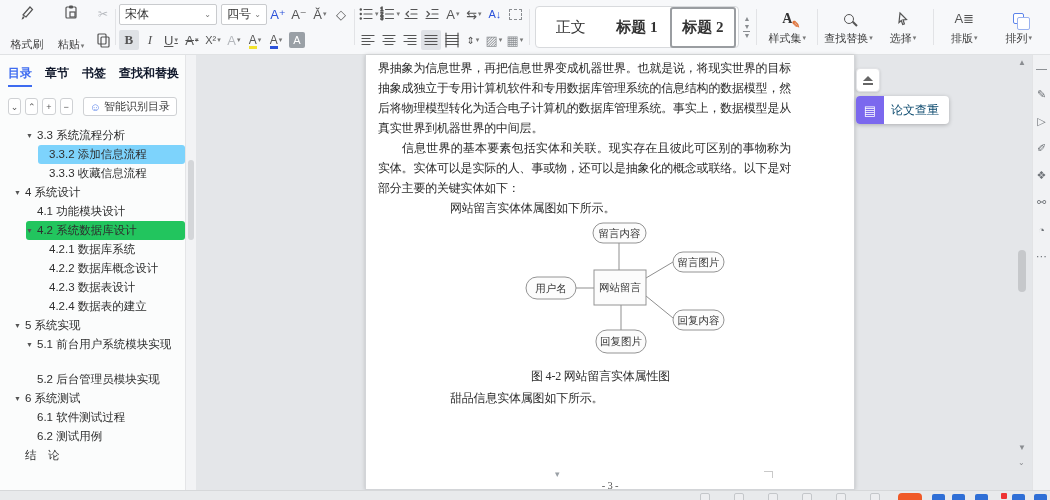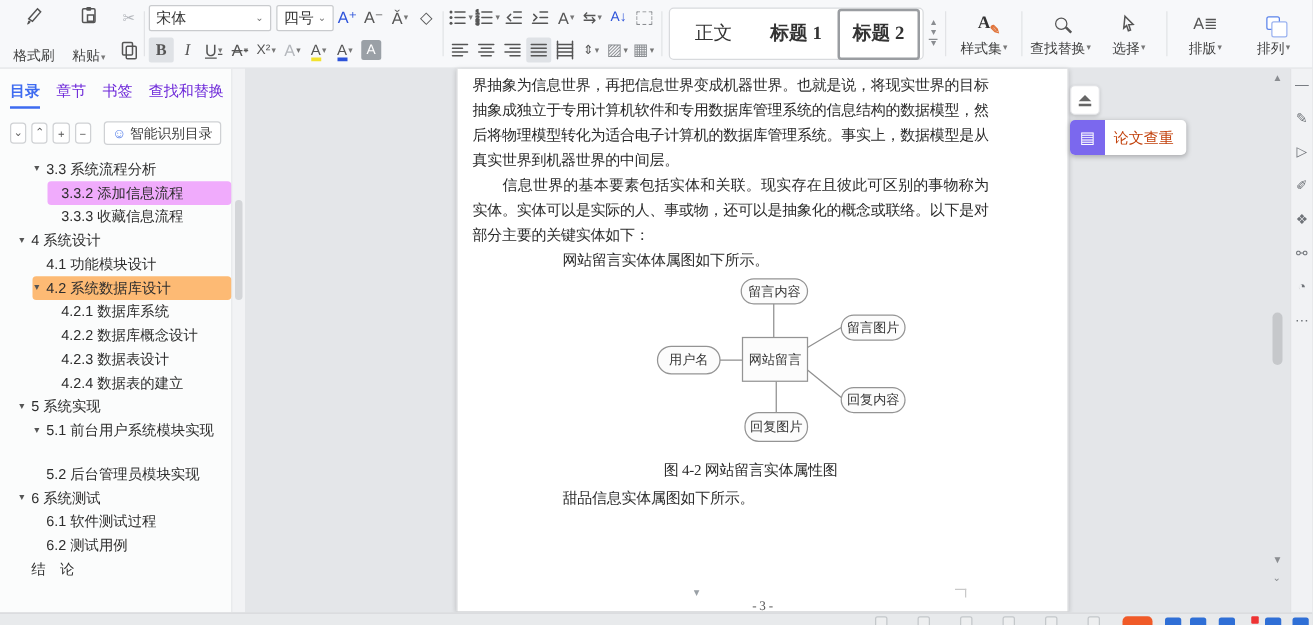--- a/index.html
+++ b/index.html
@@ -45,35 +45,35 @@
   .bigbtn2 .blab{font-size:11px;color:#3f3f3f;white-space:nowrap;display:flex;align-items:center;}
   svg.i16{width:16px;height:16px;}
   svg.i16 *{stroke:#555;stroke-width:1.2;fill:none;stroke-linecap:round;}
   svg.i16 .f{fill:#555;stroke:none;}
 
   
   .sidebar{position:absolute;left:0;top:55px;width:186px;height:435px;background:#fbfcfc;border-right:1px solid #e4e5e7;}
   .side-scroll{position:absolute;left:186px;top:55px;width:10px;height:435px;background:#f2f3f5;}
   .side-thumb{position:absolute;left:2px;top:105px;width:6px;height:80px;background:#d4d6d9;border-radius:3px;}
   .side-tabs{display:flex;align-items:flex-start;gap:13px;padding:10px 8px 6px 8px;}
-  .tab{font-size:12px;color:#6d28d9;padding-bottom:3px;border-bottom:2px solid transparent;white-space:nowrap;cursor:default;}
+  .tab{font-size:12px;color:#0f172a;padding-bottom:3px;border-bottom:2px solid transparent;white-space:nowrap;cursor:default;font-weight:bold;}
   .tab[data-active="true"]{color:#3e6bf0;border-bottom-color:#3e6bf0;font-weight:bold;}
   .tab-close{margin-left:auto;color:#555;font-size:12px;cursor:default;}
   .side-tools{display:flex;align-items:center;gap:4px;padding:4px 8px 8px 8px;}
   .tbtn{width:21px;height:17px;border:1px solid #cfd1d4;border-radius:3px;background:#fff;display:flex;align-items:center;justify-content:center;font-size:9px;color:#555;}
   .smartbtn{margin-left:6px;height:19px;border:1px solid #cfd1d4;border-radius:3px;background:#fff;display:flex;align-items:center;gap:3px;padding:0 6px;font-size:11px;color:#3f3f3f;white-space:nowrap;}
   .smartbtn .face{color:#5b83ea;font-size:11px;}
   .toc-list{padding-top:2px;}
   .toc-item{position:relative;height:19px;display:flex;align-items:center;font-size:11.5px;color:#2e2e2e;border-radius:3px;padding-right:4px;white-space:nowrap;cursor:default;}
   .toc-item[data-level="1"]{margin-left:14px;}
   .toc-item[data-level="2"]{margin-left:26px;}
   .toc-item[data-level="3"]{margin-left:38px;}
   .toc-item[data-gap="true"]{margin-top:16px;}
-  .toc-item[data-highlight="light"]{background:#f0abfc;}
-  .toc-item[data-highlight="strong"]{background:#fdba74;}
+  .toc-item[data-highlight="light"]{background:#7dd3fc;}
+  .toc-item[data-highlight="strong"]{background:#22c55e;}
   .caret{width:11px;font-size:7px;color:#555;visibility:hidden;flex:none;}
   .toc-item[data-caret="true"] .caret{visibility:visible;}
 
   
   .docarea{position:absolute;left:196px;top:55px;width:836px;height:369px;background:#e4e6e9;}
   .page{position:absolute;left:169px;top:0;width:490px;height:435px;background:#fff;box-shadow:0 0 4px rgba(0,0,0,.18);border:1px solid #d3d5d8;border-top:none;}
   .pagecontent{position:relative;width:100%;height:100%;padding:3px 63px 0 12px;font-family:"Liberation Serif","DejaVu Serif",serif;font-size:12px;letter-spacing:-0.2px;line-height:20px;color:#2b2b2b;text-align:justify;}
   .para{text-indent:2em;}
   .para.noindent{text-indent:0;}
   .para.bigindent{text-indent:6em;}
@@ -85,21 +85,21 @@
   .pagenum{position:absolute;left:0;right:0;top:421px;text-align:center;font-size:10.5px;color:#555;font-family:"Liberation Serif",serif;}
   .cornermark{position:absolute;left:398px;top:416px;width:9px;height:7px;border-top:1px solid #c9c9c9;border-right:1px solid #c9c9c9;}
   .pgbreak-btn{position:absolute;left:359px;top:414px;color:#9aa0a6;font-size:9px;}
 
   
   .float-eject{position:absolute;left:660px;top:13px;width:24px;height:24px;background:#fff;border:1px solid #e2e3e6;border-radius:4px;box-shadow:0 1px 3px rgba(0,0,0,.15);display:flex;flex-direction:column;align-items:center;justify-content:center;}
   .eject-tri{width:0;height:0;border-left:5px solid transparent;border-right:5px solid transparent;border-bottom:5px solid #666;}
   .eject-bar{width:10px;height:2px;background:#666;margin-top:2px;}
   .float-check{position:absolute;left:660px;top:41px;height:28px;background:#fff;border-radius:4px;box-shadow:0 1px 4px rgba(0,0,0,.25);display:flex;align-items:center;padding-right:10px;}
   .check-ic{width:28px;height:28px;background:#7b68ee;border-radius:4px 0 0 4px;display:flex;align-items:center;justify-content:center;color:#fff;font-size:13px;}
-  .check-lab{font-size:12px;color:#c2410c;margin-left:7px;white-space:nowrap;font-family:Liberation Mono, monospace;}
+  .check-lab{font-size:12px;color:#0c4a6e;margin-left:7px;white-space:nowrap;font-family:Liberation Mono, monospace;}
 
   
   .doc-scroll-up{position:absolute;left:822px;top:3px;color:#8a8d91;font-size:8px;}
   .doc-scroll-thumb{position:absolute;left:822px;top:195px;width:8px;height:42px;background:#c6c8cb;border-radius:4px;}
   .doc-scroll-down{position:absolute;left:822px;top:388px;color:#8a8d91;font-size:8px;}
   .doc-scroll-page{position:absolute;left:822px;top:403px;color:#8a8d91;font-size:8px;}
 
   
   .rightbar{position:absolute;left:1032px;top:55px;width:18px;height:435px;background:#f1f2f4;border-left:1px solid #e2e3e5;display:flex;flex-direction:column;align-items:center;padding-top:6px;gap:14px;}
   .rightbar .ric{color:#6f7378;font-size:11px;height:13px;display:flex;align-items:center;justify-content:center;cursor:default;}

